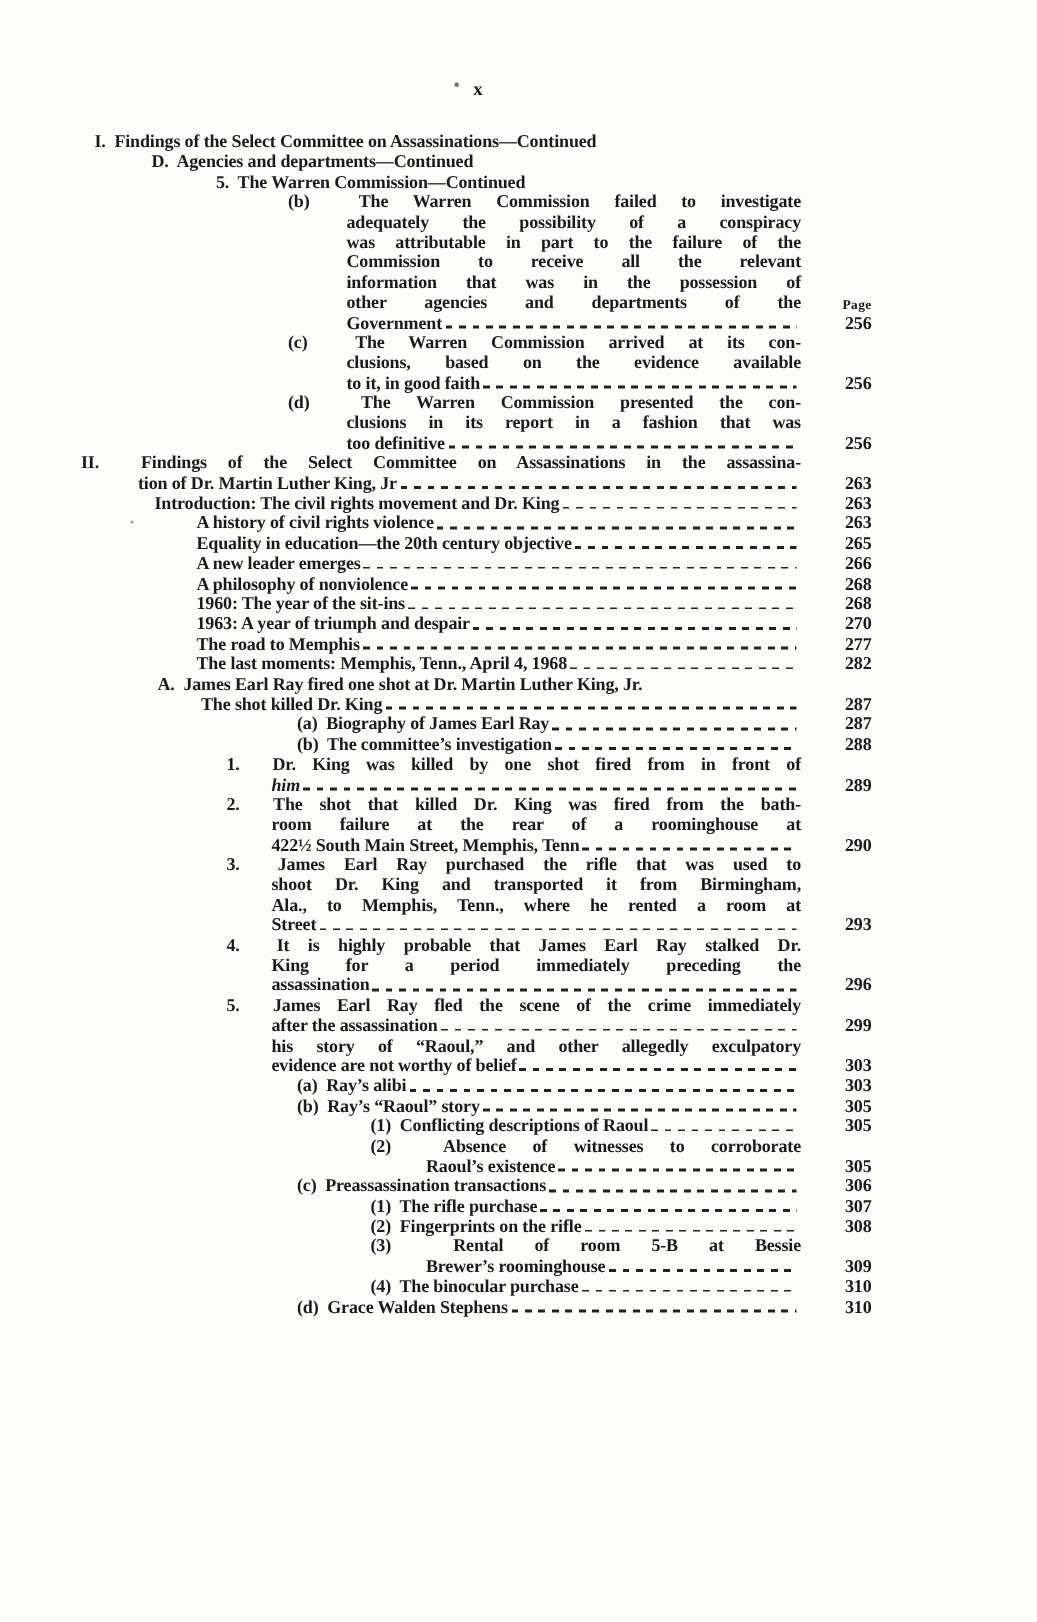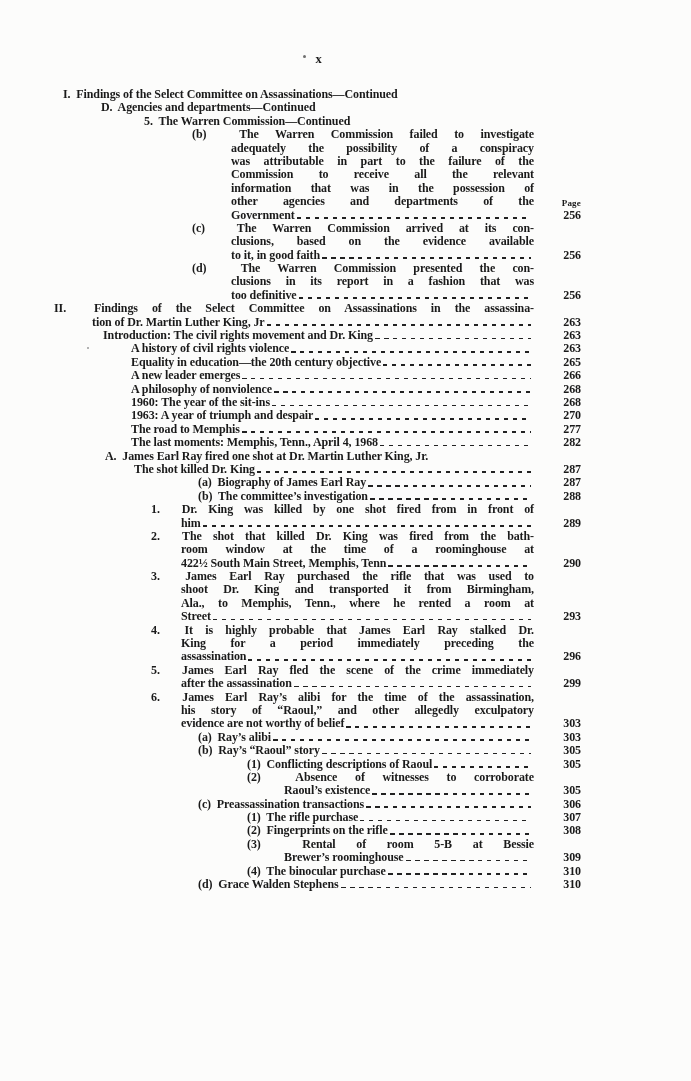--- a/index.html
+++ b/index.html
@@ -218,32 +218,32 @@
           <span class="t">(b)&nbsp; The committee’s investigation</span>
           <span class="lead"></span>
         </div>
         <div class="pgcol">288</div>
       </div>
       <div class="row">
         <div class="txt j" style="padding-left: 97px;">1.&nbsp; Dr. King was killed by one shot fired from in front of</div>
         <div class="pgcol"></div>
       </div>
       <div class="row">
-        <div class="txt flexline" style="padding-left: 127px;">
+        <div class="txt flexline" style="padding-left: 127px; font-style: italic;">
           <span class="t">him</span>
           <span class="lead"></span>
         </div>
         <div class="pgcol">289</div>
       </div>
       <div class="row">
         <div class="txt j" style="padding-left: 97px;">2.&nbsp; The shot that killed Dr. King was fired from the bath-</div>
         <div class="pgcol"></div>
       </div>
       <div class="row">
-        <div class="txt j" style="padding-left: 127px;">room window at the time of a roominghouse at</div>
+        <div class="txt j" style="padding-left: 127px;">room failure at the rear of a roominghouse at</div>
         <div class="pgcol"></div>
       </div>
       <div class="row">
         <div class="txt flexline" style="padding-left: 127px;">
           <span class="t">422½ South Main Street, Memphis, Tenn</span>
           <span class="lead"></span>
         </div>
         <div class="pgcol">290</div>
       </div>
       <div class="row">
@@ -283,24 +283,20 @@
       <div class="row">
         <div class="txt j" style="padding-left: 97px;">5.&nbsp; James Earl Ray fled the scene of the crime immediately</div>
         <div class="pgcol"></div>
       </div>
       <div class="row">
         <div class="txt flexline" style="padding-left: 127px;">
           <span class="t">after the assassination</span>
           <span class="lead"></span>
         </div>
         <div class="pgcol">299</div>
-      </div>
-      <div class="row">
-        <div class="txt j" style="padding-left: 97px;">6.&nbsp; James Earl Ray’s alibi for the time of the assassination,</div>
-        <div class="pgcol"></div>
       </div>
       <div class="row">
         <div class="txt j" style="padding-left: 127px;">his story of “Raoul,” and other allegedly exculpatory</div>
         <div class="pgcol"></div>
       </div>
       <div class="row">
         <div class="txt flexline" style="padding-left: 127px;">
           <span class="t">evidence are not worthy of belief</span>
           <span class="lead"></span>
         </div>

